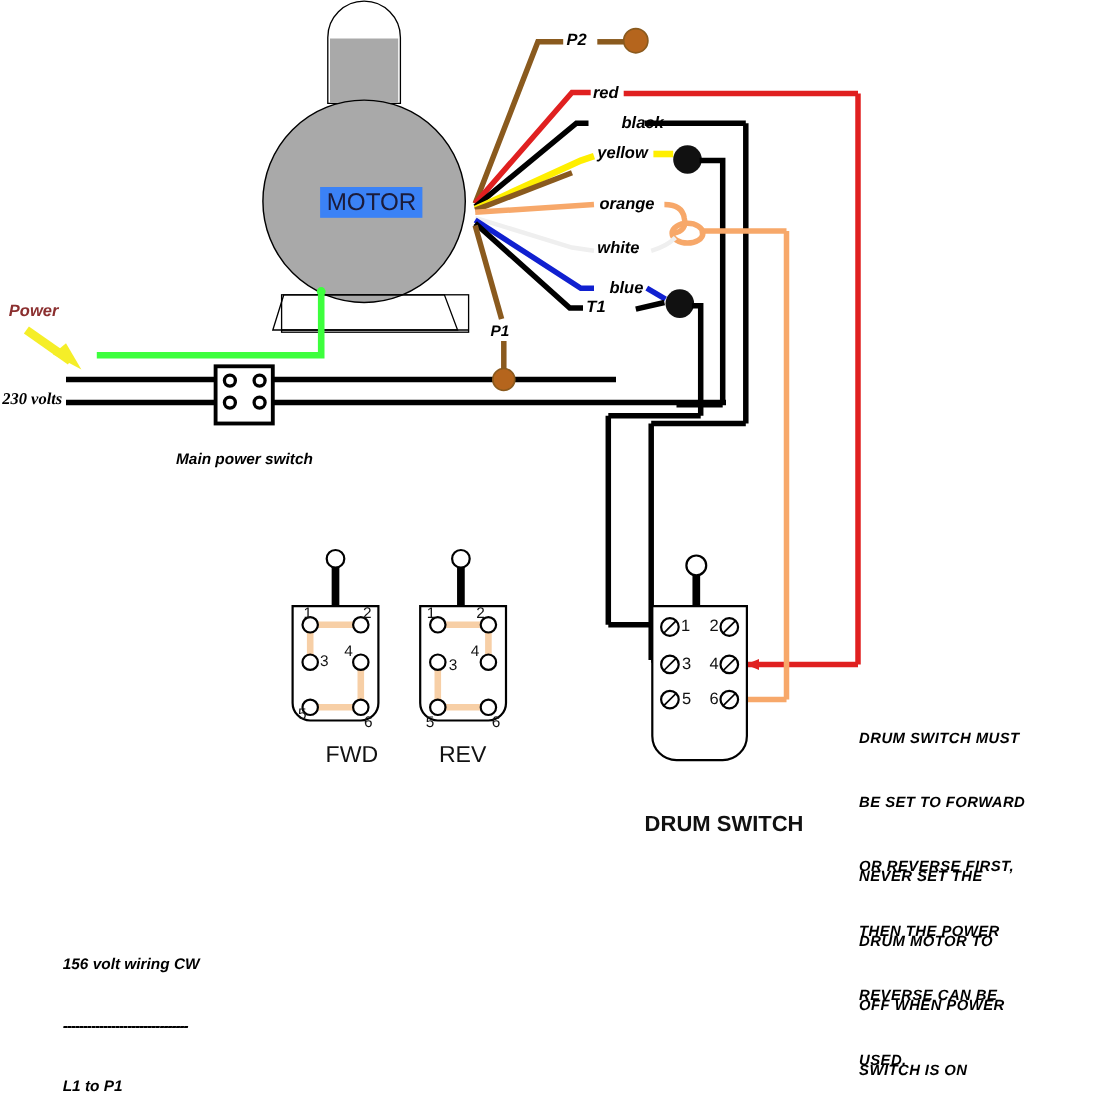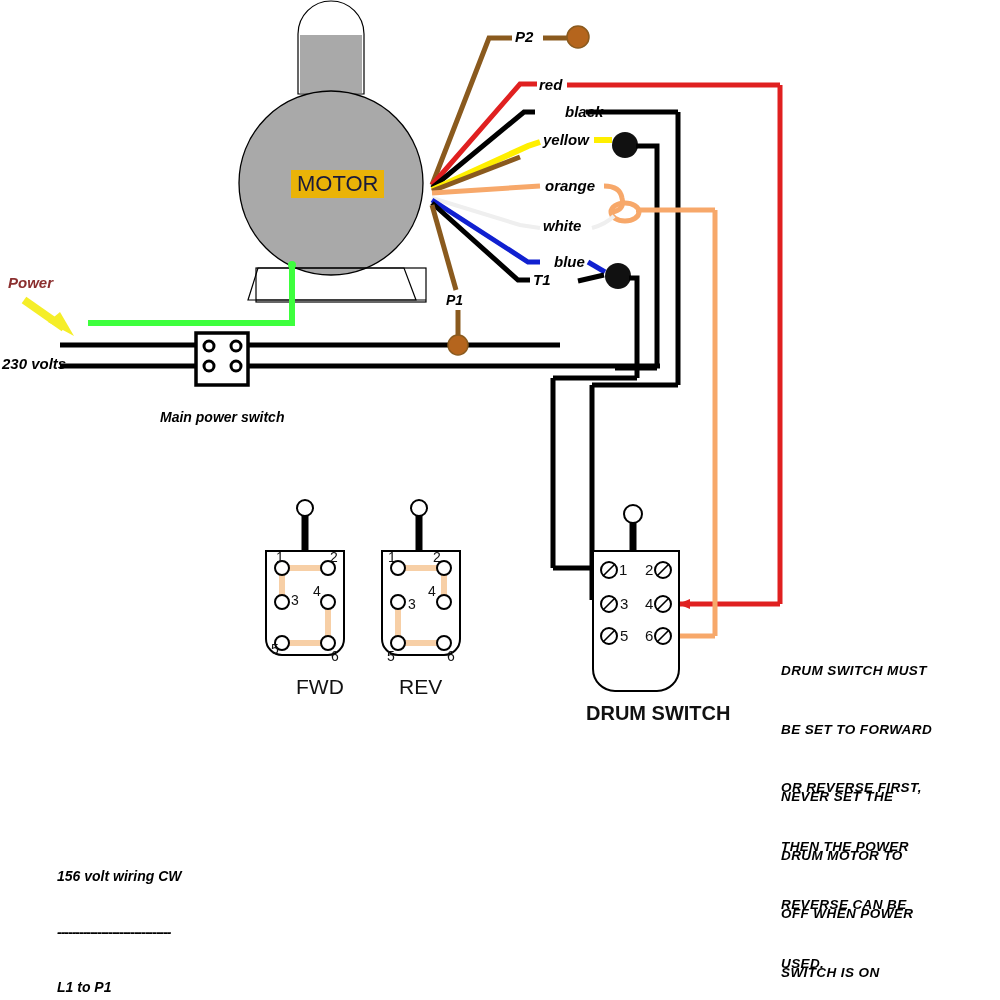--- a/index.html
+++ b/index.html
@@ -7,34 +7,34 @@
        font-family:"Liberation Sans",sans-serif;}
   #stage{position:absolute;inset:0;width:1000px;height:1000px;}
   svg{position:absolute;left:0;top:0;width:1000px;height:1000px;}
   .lbl{position:absolute;white-space:pre;}
   .wirelbl{font-family:"Liberation Sans",sans-serif;font-style:italic;font-weight:bold;
            font-size:15px;color:#000;}
   .termlbl{font-family:"Liberation Sans",sans-serif;font-style:italic;font-weight:bold;
            font-size:14px;color:#000;}
   .powerlbl{font-family:"Liberation Sans",sans-serif;font-style:italic;font-weight:bold;
             font-size:15px;color:#8b2f2f;}
-  .voltlbl{font-family:Liberation Sans, sans-serif;font-style:italic;font-weight:bold;
+  .voltlbl{font-family:Liberation Serif, serif;font-style:italic;font-weight:bold;
            font-size:15px;color:#000;}
   .mpslbl{font-family:"Liberation Sans",sans-serif;font-style:italic;font-weight:bold;
           font-size:14px;color:#000;}
   .swname{font-family:"Liberation Sans",sans-serif;font-size:21px;color:#111;}
-  .drumttl{font-family:"Liberation Sans",sans-serif;font-size:20px;font-weight:bold;color:#111;}
+  .drumttl{font-family:"Liberation Sans",sans-serif;font-size:20px;font-weight:bold;color:#111;margin-top:36px;}
   .drumsub{font-family:"Liberation Sans",sans-serif;font-size:15px;color:#111;line-height:19px;}
   .drumsub b{font-style:italic;font-weight:bold;}
   .warn{font-family:"Liberation Sans",sans-serif;font-style:italic;font-weight:bold;
         font-size:13.5px;color:#000;line-height:19.5px;letter-spacing:.4px;}
   .notes{font-family:"Liberation Sans",sans-serif;font-style:italic;font-weight:bold;
          font-size:14px;color:#000;line-height:18.5px;}
   .notes .rule{letter-spacing:-1px;}
-  .motortxt{position:absolute;background:#eab308;color:#1b1b3a;font-size:22px;
+  .motortxt{position:absolute;background:#3b82f6;color:#1b1b3a;font-size:22px;
             font-family:"Liberation Sans",sans-serif;padding:1px 6px;}
   .tnum{font-family:"Liberation Sans",sans-serif;font-size:15px;color:#111;}
   .tnum-s{font-family:"Liberation Sans",sans-serif;font-size:14px;color:#111;}
 </style>
 </head>
 <body>
 
 <div id="stage">
 
   <svg viewBox="0 0 1000 1000">

